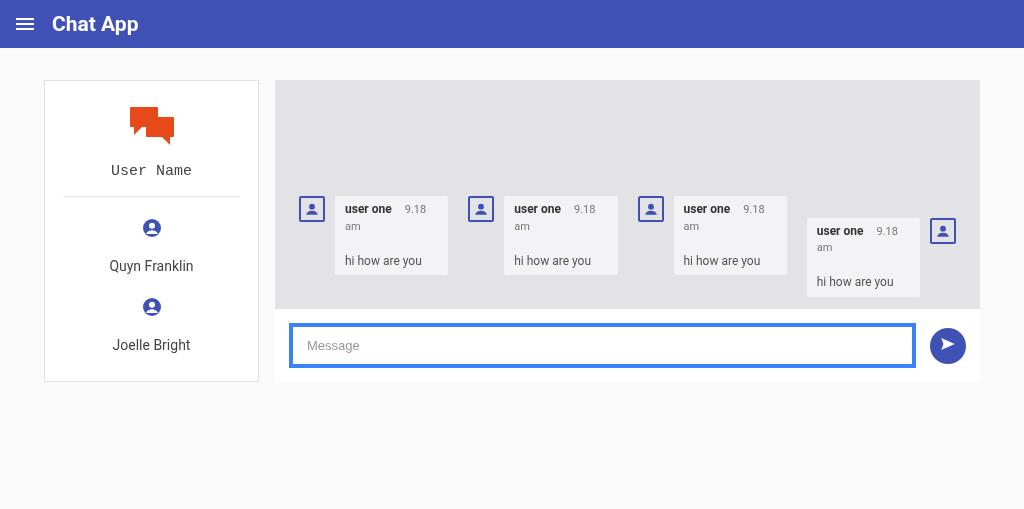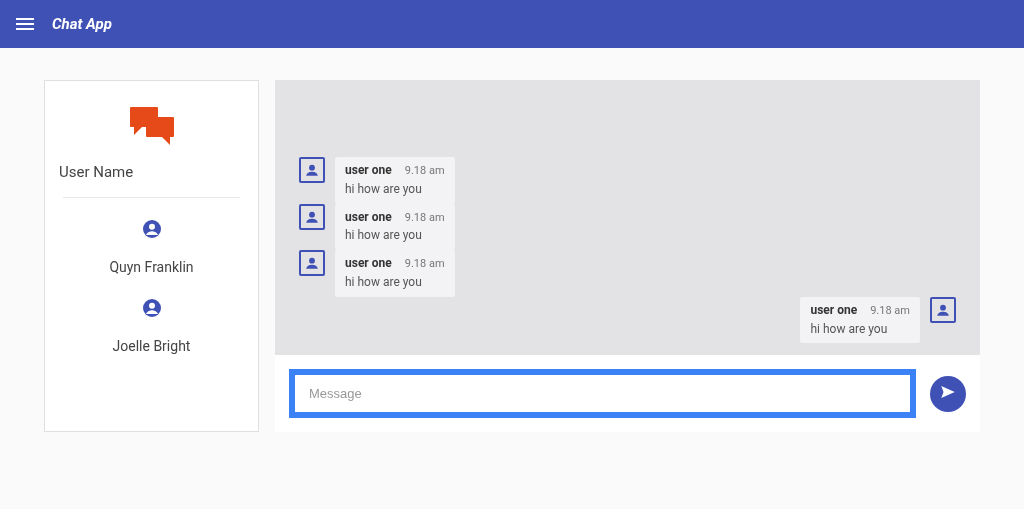--- a/index.html
+++ b/index.html
@@ -26,21 +26,21 @@
     width: 18px;
     height: 18px;
     margin-right: 18px;
     cursor: pointer;
   }
   .hamburger span {
     display: block;
     height: 2px;
     background: #fff;
   }
-  .app-title { font-weight: 700; font-size: 15px; font-style: italic; }
+  .app-title { font-weight: 700; font-size: 21px; }
 
   .wrap {
     display: flex;
     gap: 16px;
     max-width: 960px;
     margin: 32px auto 0;
     padding: 0 12px 16px;
   }
 
   .sidebar {
@@ -49,24 +49,25 @@
     border: 1px solid #e0e0e0;
     padding: 24px 14px 16px;
   }
   .logo {
     display: flex;
     justify-content: center;
     margin-bottom: 14px;
   }
   .logo svg { display:block; }
   .user-name {
-    text-align: left;
+    text-align: center;
     font-size: 15px;
     color: #444;
     padding-bottom: 16px;
+    font-family: Liberation Mono, monospace;
   }
   .divider { height:1px; background:#e8e8e8; margin: 0 4px 10px; }
 
   .contact {
     display: flex;
     align-items: center;
     gap: 18px;
     padding: 12px 6px;
     cursor: pointer;
     color: #444;
@@ -76,24 +77,24 @@
   .contact-name { font-size: 14px; }
 
   .chat-panel {
     flex: 1;
     display: flex;
     flex-direction: column;
   }
   .messages {
     flex: 1;
     background: #e3e3e6;
-    padding: 77px 24px 12px 24px;
-    display: flex;
-    flex-direction: column;
-    gap: 0;
+    padding: 116px 24px 12px 24px;
+    display: flex;
+    flex-direction: row;
+    gap: 20px;
   }
   .msg {
     display: flex;
     align-items: flex-start;
     gap: 10px;
     max-width: 60%;
   }
   .msg.out {
     align-self: flex-end;
     flex-direction: row-reverse;
@@ -112,32 +113,32 @@
   .bubble {
     background: #f3f3f5;
     padding: 5px 10px 6px;
     border-radius: 2px;
     font-size: 12px;
     line-height: 1.4;
     color: #555;
   }
   .bubble .who { font-weight: 700; color:#333; margin-right:10px; }
   .bubble .time { color:#777; font-size:11px; }
-  .bubble .text { margin-top:2px; }
+  .bubble .text { margin-top:18px; }
 
   .composer {
     background: #fff;
     display: flex;
     align-items: center;
     padding: 14px;
     gap: 14px;
   }
   .msg-input {
     flex: 1;
-    border: 6px solid #3b82f6;
+    border: 4px solid #3b82f6;
     padding: 11px 14px;
     font-size: 13px;
     color: #444;
     outline: none;
   }
   .msg-input::placeholder { color:#999; }
   .send-btn {
     width: 36px;
     height: 36px;
     border-radius: 50%;

